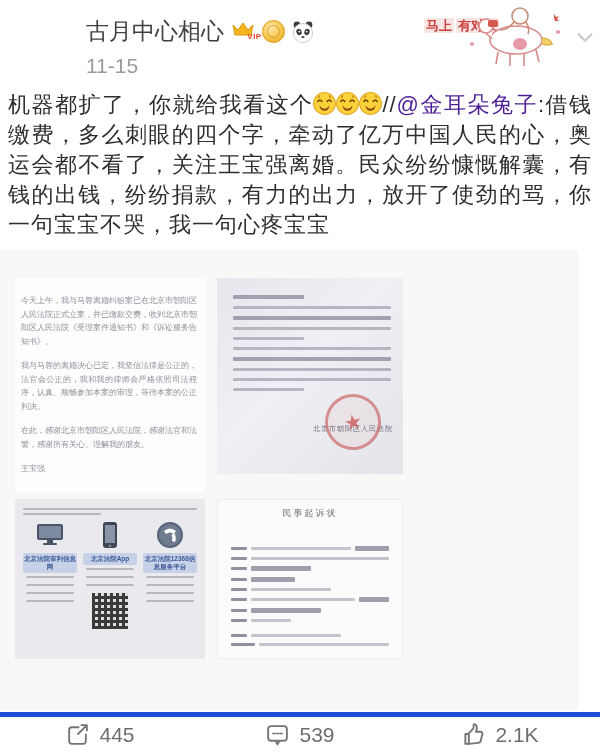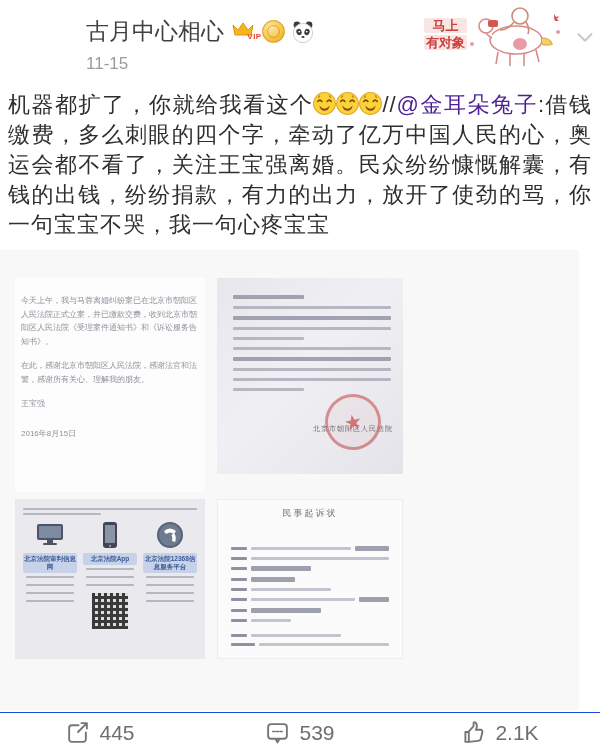--- a/index.html
+++ b/index.html
@@ -36,25 +36,25 @@
   .vip-label { font-size:8px; font-weight:bold; color:#e8432e; letter-spacing:.5px; margin-top:-3px;margin-left:23px; }
   .medal-badge {
     width:23px; height:23px; border-radius:50%;
     background:radial-gradient(circle at 38% 32%,#ffe9a6 0%,#f6c64a 55%,#e2a01f 100%);
     border:1px solid #dd9c1a; position:relative;
   }
   .medal-badge::after {
     content:""; position:absolute; inset:4px; border-radius:50%;
     border:1px solid rgba(190,120,20,.55);
   }
-  .date { font-size:17px; color:#9b9b9b; margin-top:7px; }
+  .date { font-size:21px; color:#9b9b9b; margin-top:7px; }
 
   
   .sticker { position:absolute; right:36px; top:4px; width:140px; height:64px; }
-  .sticker-text { position:absolute; left:0; top:14px; display:flex; flex-direction:column; gap:2px;text-align:center; }
+  .sticker-text { position:absolute; left:0; top:14px; display:flex; gap:2px;text-align:center; }
   .sticker-text span {
     font-size:13px; font-weight:bold; color:#c9403c;
     background:rgba(236,160,160,.28); padding:0 2px; border-radius:2px; line-height:15px;
   }
   .sticker svg { position:absolute; right:0; top:0; }
   .collapse { position:absolute; right:4px; top:26px; }
 
   
   .main-text {
     padding:4px 8px 0 8px; font-size:22px; line-height:30px; color:#2e2e2e;
@@ -130,21 +130,21 @@
   }
   .doc-title { text-align:center; font-size:9px; color:#6f6f78; letter-spacing:2px; filter:blur(.3px); margin-bottom:26px; }
   .form-row { display:flex; align-items:center; gap:4px; margin:6px 0; }
   .form-row .lbl { width:16px; height:3px; background:#8f90a0; border-radius:1px; }
   .form-row .val { flex:1; height:3px; background:#c3c4cd; border-radius:1px; }
   .form-row .val.censor { background:#9fa0ae; height:5px; filter:blur(.6px); }
 
   
   .action-bar {
     position:absolute; left:0; right:0; bottom:0; height:40px;
-    border-top:1px solid #1d4ed8; background:#fff;
+    border-top:5px solid #1d4ed8; background:#fff;
     display:flex; align-items:center;
   }
   .action { flex:1; display:flex; align-items:center; justify-content:center; gap:9px; color:#6e6e6e; }
   .action .count { font-size:21px; color:#6e6e6e; }
 </style>
 </head>
 <body>
 
 <div class="post">
 
@@ -226,20 +226,21 @@
       </svg><span>//</span><span class="mention">@金耳朵兔子</span><span>:借钱缴费，多么刺眼的四个字，牵动了亿万中国人民的心，奥运会都不看了，关注王宝强离婚。民众纷纷慷慨解囊，有钱的出钱，纷纷捐款，有力的出力，放开了使劲的骂，你一句宝宝不哭，我一句心疼宝宝</span>
   </div>
 
   <div class="quote">
 
     <div class="image-grid">
       <div class="img-row">
 
         <div class="doc doc-statement">
           <p>今天上午，我与马蓉离婚纠纷案已在北京市朝阳区人民法院正式立案，并已缴款交费，收到北京市朝阳区人民法院《受理案件通知书》和《诉讼服务告知书》。</p>
+          <p>我与马蓉的离婚决心已定，我坚信法律是公正的，法官会公正的，我和我的律师会严格依照司法程序，认真、顺畅参加本案的审理，等待本案的公正判决。</p>
           <p>在此，感谢北京市朝阳区人民法院，感谢法官和法警，感谢所有关心、理解我的朋友。</p>
           <p class="sig">王宝强</p>
           <p>2016年8月15日</p>
         </div>
 
         <div class="doc doc-notice">
           <i class="bline short dark"></i>
           <i class="bline"></i>
           <i class="bline dark"></i>
           <i class="bline"></i>

